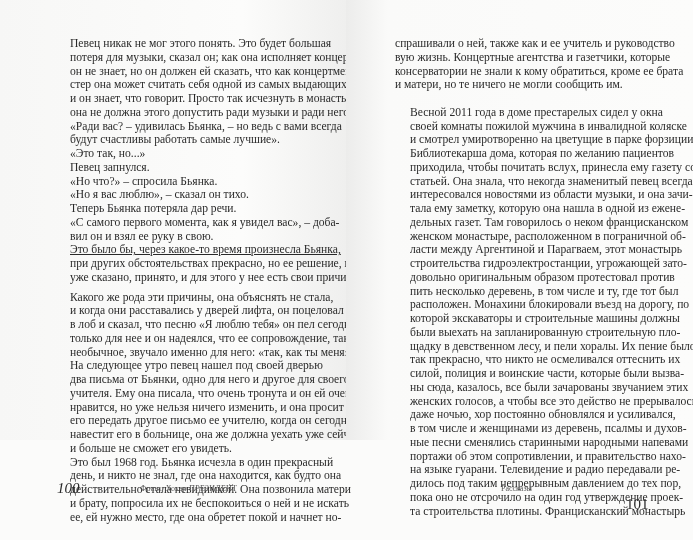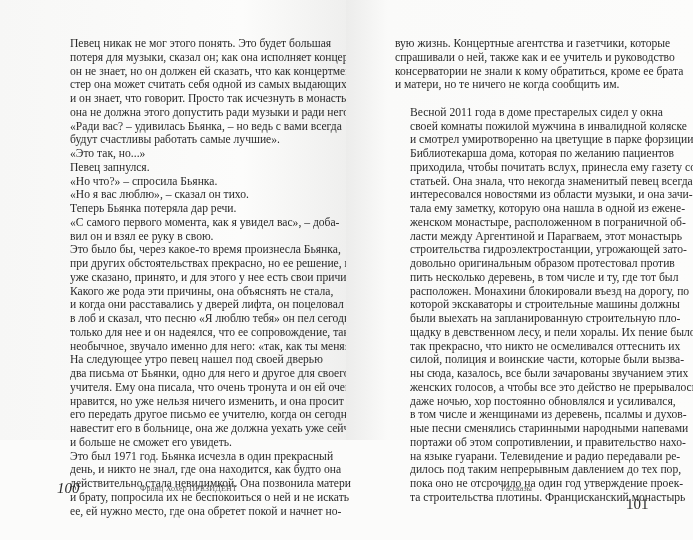--- a/index.html
+++ b/index.html
@@ -62,72 +62,73 @@
         <span class="line last" style="text-indent: 15px;">«Но я вас люблю», – сказал он тихо.</span>
       </p>
       <p class="ind">
         <span class="line last" style="text-indent: 15px;">Теперь Бьянка потеряла дар речи.</span>
       </p>
       <p class="ind">
         <span class="line" style="text-indent: 15px;">«С самого первого момента, как я увидел вас», – доба-</span>
         <span class="line last">вил он и взял ее руку в свою.</span>
       </p>
       <p class="ind">
-        <span class="line" style="text-indent: 15px;">Это было бы, через какое-то время произнесла Бьянка,</span>
+        <span class="line" style="text-indent: 15px; text-decoration: underline;">Это было бы, через какое-то время произнесла Бьянка,</span>
         <span class="line">при других обстоятельствах прекрасно, но ее решение, как</span>
         <span class="line last">уже сказано, принято, и для этого у нее есть свои причины.</span>
       </p>
       <p class="ind">
-        <span class="line" style="text-indent: 15px;">Какого же рода эти причины, она объяснять не стала,</span>
+        <span class="line" style="text-indent: 15px; margin-top: 6px;">Какого же рода эти причины, она объяснять не стала,</span>
         <span class="line">и когда они расставались у дверей лифта, он поцеловал ее</span>
         <span class="line">в лоб и сказал, что песню «Я люблю тебя» он пел сегодня</span>
         <span class="line">только для нее и он надеялся, что ее сопровождение, такое</span>
         <span class="line last">необычное, звучало именно для него: «так, как ты меня».</span>
       </p>
       <p class="ind">
         <span class="line" style="text-indent: 15px;">На следующее утро певец нашел под своей дверью</span>
         <span class="line">два письма от Бьянки, одно для него и другое для своего</span>
         <span class="line">учителя. Ему она писала, что очень тронута и он ей очень</span>
         <span class="line">нравится, но уже нельзя ничего изменить, и она просит</span>
         <span class="line">его передать другое письмо ее учителю, когда он сегодня</span>
         <span class="line">навестит его в больнице, она же должна уехать уже сейчас</span>
         <span class="line last">и больше не сможет его увидеть.</span>
       </p>
       <p class="ind">
-        <span class="line" style="text-indent: 15px;">Это был 1971 год. Бьянка исчезла в один прекрасный</span>
+        <span class="line" style="text-indent: 15px;">Это был 1968 год. Бьянка исчезла в один прекрасный</span>
         <span class="line">день, и никто не знал, где она находится, как будто она</span>
         <span class="line">действительно стала невидимкой. Она позвонила матери</span>
         <span class="line">и брату, попросила их не беспокоиться о ней и не искать</span>
         <span class="line">ее, ей нужно место, где она обретет покой и начнет но-</span>
       </p>
     </div>
   <span class="pagenum">100</span>
   <span class="runhead">Франц Хохер ПРЕЗИДЕНТ</span>
 </div>
 
 <div class="page right">
   <div class="text" id="right-text">
       <p class="">
+        <span class="line">спрашивали о ней, также как и ее учитель и руководство</span>
         <span class="line">вую жизнь. Концертные агентства и газетчики, которые</span>
-        <span class="line">спрашивали о ней, также как и ее учитель и руководство</span>
         <span class="line">консерватории не знали к кому обратиться, кроме ее брата</span>
-        <span class="line last">и матери, но те ничего не когда сообщить им.</span>
+        <span class="line last">и матери, но те ничего не могли сообщить им.</span>
       </p>
       <div class="gap"></div>
       <p class="ind">
         <span class="line" style="text-indent: 15px;">Весной 2011 года в доме престарелых сидел у окна</span>
         <span class="line">своей комнаты пожилой мужчина в инвалидной коляске</span>
         <span class="line last">и смотрел умиротворенно на цветущие в парке форзиции.</span>
       </p>
       <p class="ind">
         <span class="line" style="text-indent: 15px;">Библиотекарша дома, которая по желанию пациентов</span>
         <span class="line">приходила, чтобы почитать вслух, принесла ему газету со</span>
         <span class="line">статьей. Она знала, что некогда знаменитый певец всегда</span>
         <span class="line">интересовался новостями из области музыки, и она зачи-</span>
         <span class="line">тала ему заметку, которую она нашла в одной из еженe-</span>
+        <span class="line">дельных газет. Там говорилось о неком францисканском</span>
         <span class="line">женском монастыре, расположенном в пограничной об-</span>
         <span class="line">ласти между Аргентиной и Парагваем, этот монастырь</span>
         <span class="line">строительства гидроэлектростанции, угрожающей зато-</span>
         <span class="line">довольно оригинальным образом протестовал против</span>
         <span class="line">пить несколько деревень, в том числе и ту, где тот был</span>
         <span class="line">расположен. Монахини блокировали въезд на дорогу, по</span>
         <span class="line">которой экскаваторы и строительные машины должны</span>
         <span class="line">были выехать на запланированную строительную пло-</span>
         <span class="line">щадку в девственном лесу, и пели хоралы. Их пение было</span>
         <span class="line">так прекрасно, что никто не осмеливался оттеснить их</span>

